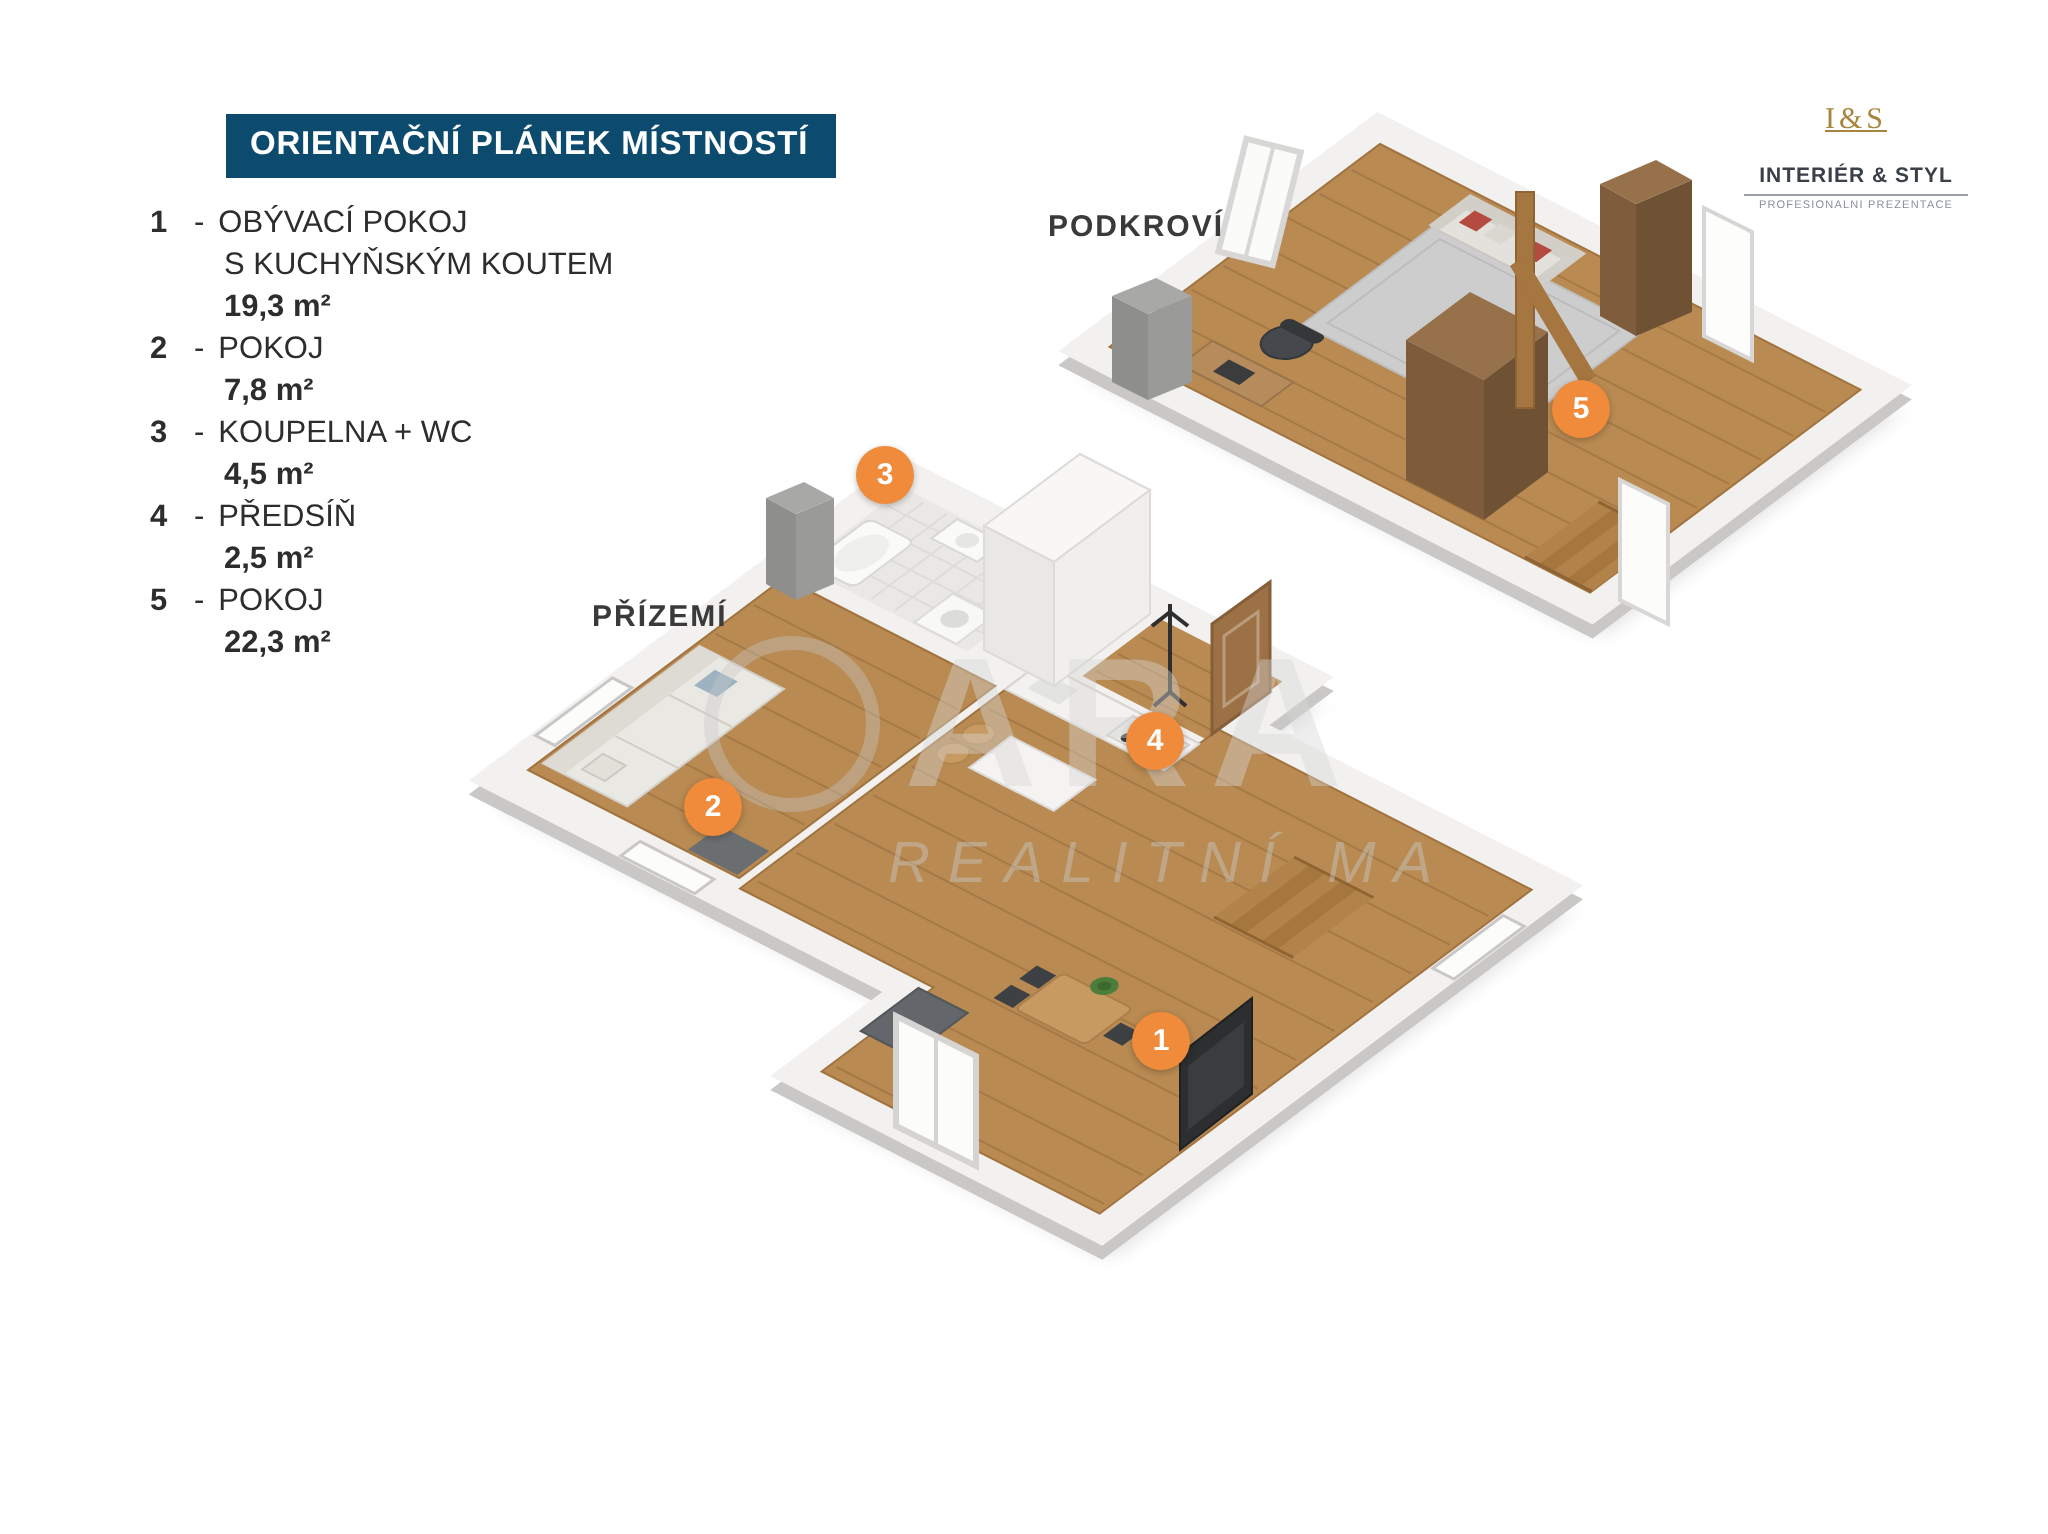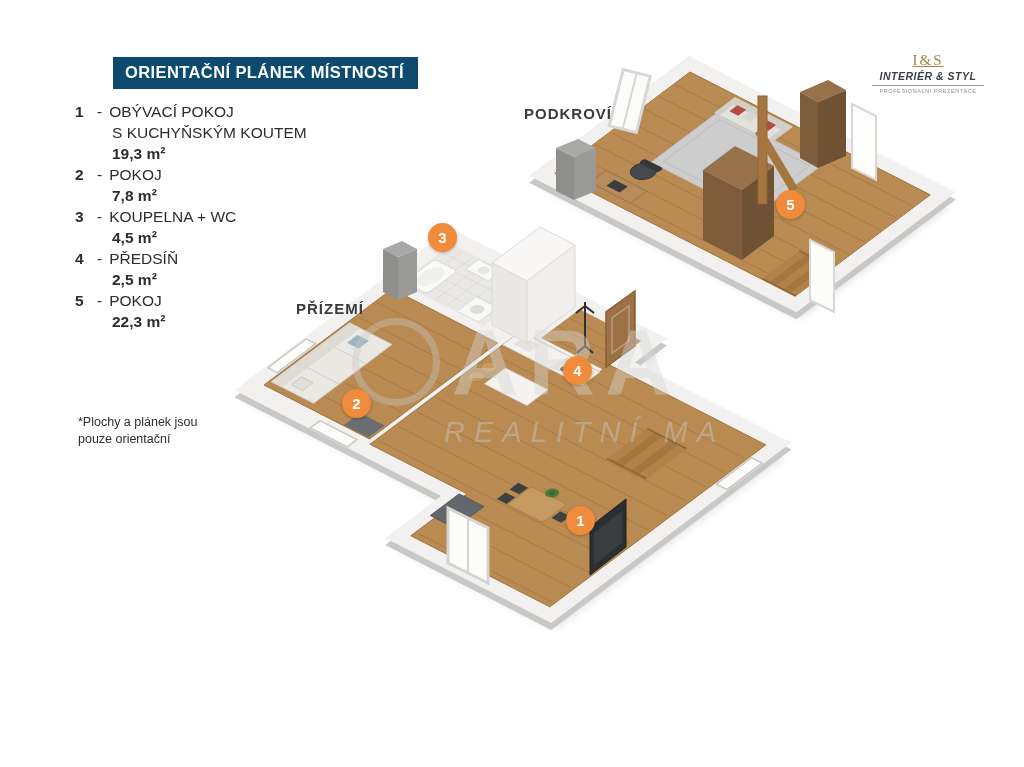--- a/index.html
+++ b/index.html
@@ -23,21 +23,21 @@
 
   
   .floor-label{position:absolute;font-size:15px;font-weight:bold;letter-spacing:1px;color:#3a3a3a;z-index:5;}
   .lbl-attic{left:524px;top:105px;}
   .lbl-ground{left:296px;top:281px;margin-top:19px;}
 
   
   .logo{position:absolute;left:872px;top:52px;width:112px;text-align:center;z-index:5;}
   .logo-mono{font-family:"Liberation Serif",serif;color:#a8853f;font-size:15px;letter-spacing:2px;text-decoration:underline;}
   .logo-name{font-size:10.5px;font-weight:bold;color:#3b4048;letter-spacing:.5px;
-             border-bottom:1px solid #9aa0a8;padding-bottom:3px;margin-top:1px;font-style:italic;}
+             border-bottom:1px solid #9aa0a8;padding-bottom:3px;margin-top:13px;}
   .logo-tag{font-size:5.5px;letter-spacing:.6px;color:#8a8f96;margin-top:2px;}
 
   
   .watermark{position:absolute;left:352px;top:316px;z-index:3;pointer-events:none;}
   .wm-row{display:flex;align-items:center;gap:12px;}
   .wm-circle{width:74px;height:74px;border:7px solid rgba(200,200,200,.38);border-radius:50%;flex:none;}
   .wm-text{font-size:92px;font-weight:bold;letter-spacing:10px;line-height:1;color:rgba(215,215,215,.42);}
   .wm-sub{font-size:29px;letter-spacing:9px;margin-top:8px;margin-left:92px;color:rgba(200,200,200,.45);font-style:italic;}
 
   
@@ -302,24 +302,20 @@
     <div class="l-area">2,5 m²</div>
 
     <div class="l-item">
       <span class="l-num">5</span>
       <span class="l-dash">-</span>
       <span>POKOJ</span>
     </div>
     <div class="l-area">22,3 m²</div>
   </div>
 
-  <div class="footnote">
-    <div>*Plochy a plánek jsou</div>
-    <div>pouze orientační</div>
-  </div>
 
   <div class="floor-label lbl-attic">PODKROVÍ</div>
   <div class="floor-label lbl-ground">PŘÍZEMÍ</div>
 
   <div class="logo">
     <div class="logo-mono">I&amp;S</div>
     <div class="logo-name">INTERIÉR &amp; STYL</div>
     <div class="logo-tag">PROFESIONALNI PREZENTACE</div>
   </div>
 

